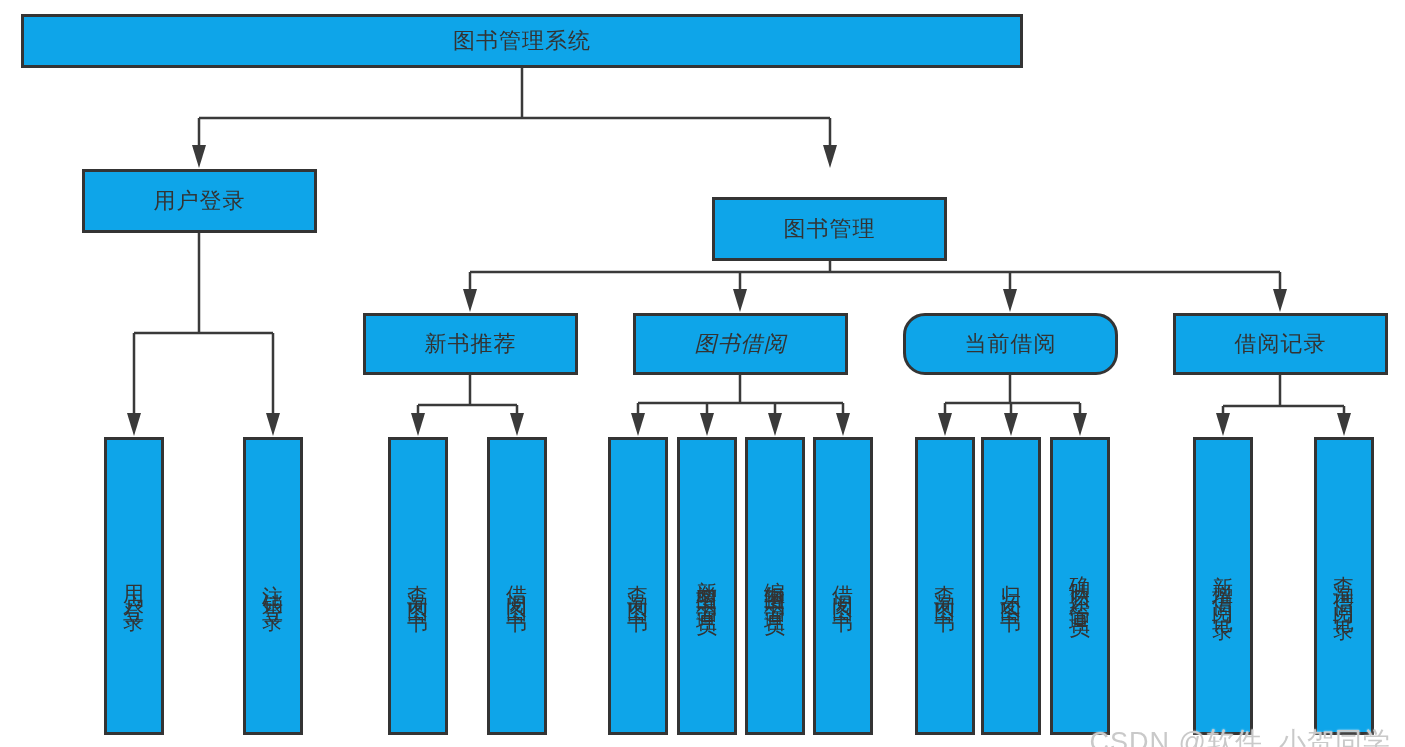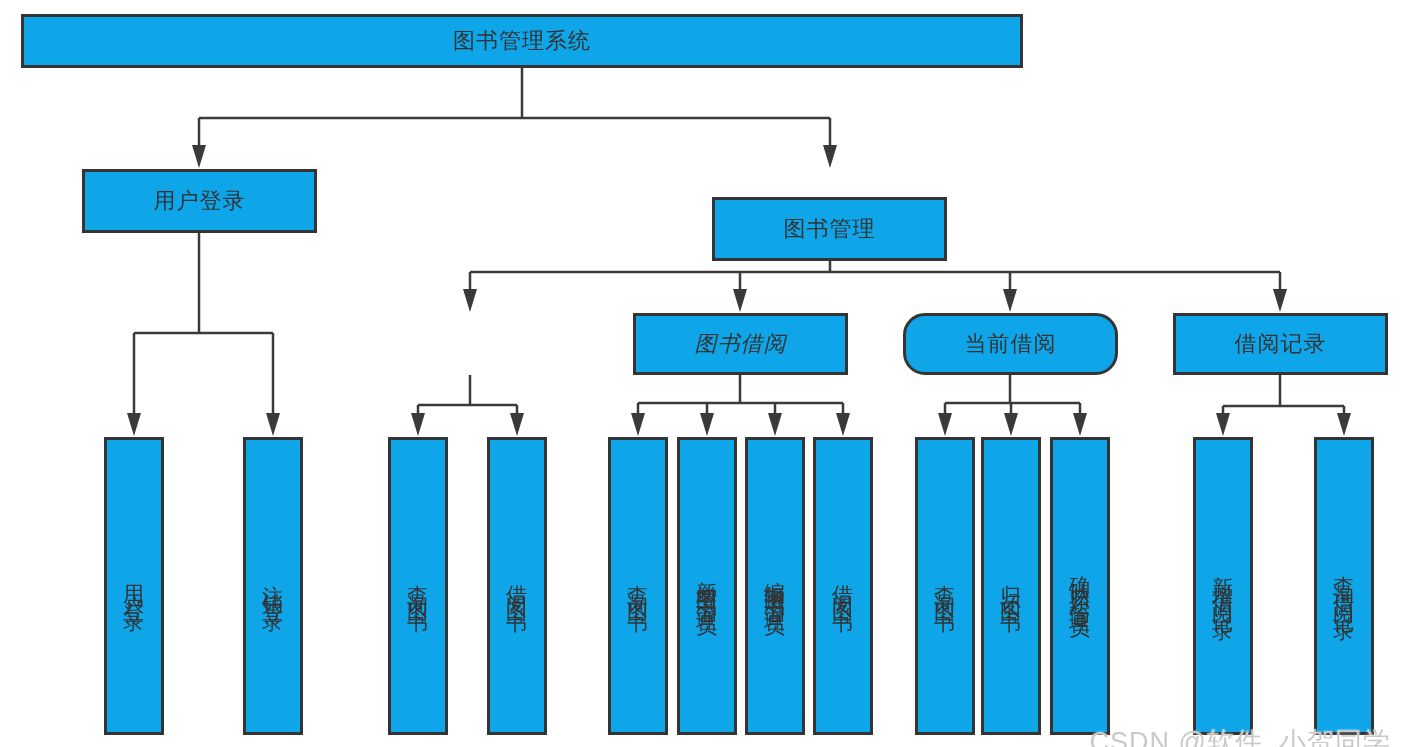--- a/index.html
+++ b/index.html
@@ -86,20 +86,21 @@
       <path d="M1216,413 L1230,413 L1223,436 Z"></path>
       <path d="M1337,413 L1351,413 L1344,436 Z"></path>
     </g>
   </svg>
 
   <div class="node" style="left:21px;top:14px;width:1002px;height:54px;">图书管理系统</div>
 
   <div class="node" style="left:82px;top:169px;width:235px;height:64px;">用户登录</div>
   <div class="node" style="left:712px;top:169px;width:235px;height:64px;margin-top:28px;">图书管理</div>
 
+  <div class="node" style="left:363px;top:313px;width:215px;height:62px;">新书推荐</div>
   <div class="node" style="left:633px;top:313px;width:215px;height:62px;font-style:italic;">图书借阅</div>
   <div class="node" style="left:903px;top:313px;width:215px;height:62px;border-radius:22px;">当前借阅</div>
   <div class="node" style="left:1173px;top:313px;width:215px;height:62px;">借阅记录</div>
 
   <div class="node leaf" style="left:104px;top:437px;width:60px;height:298px;">
     <span class="vtext">用户登录</span>
   </div>
   <div class="node leaf" style="left:243px;top:437px;width:60px;height:298px;">
     <span class="vtext">注销登录</span>
   </div>

